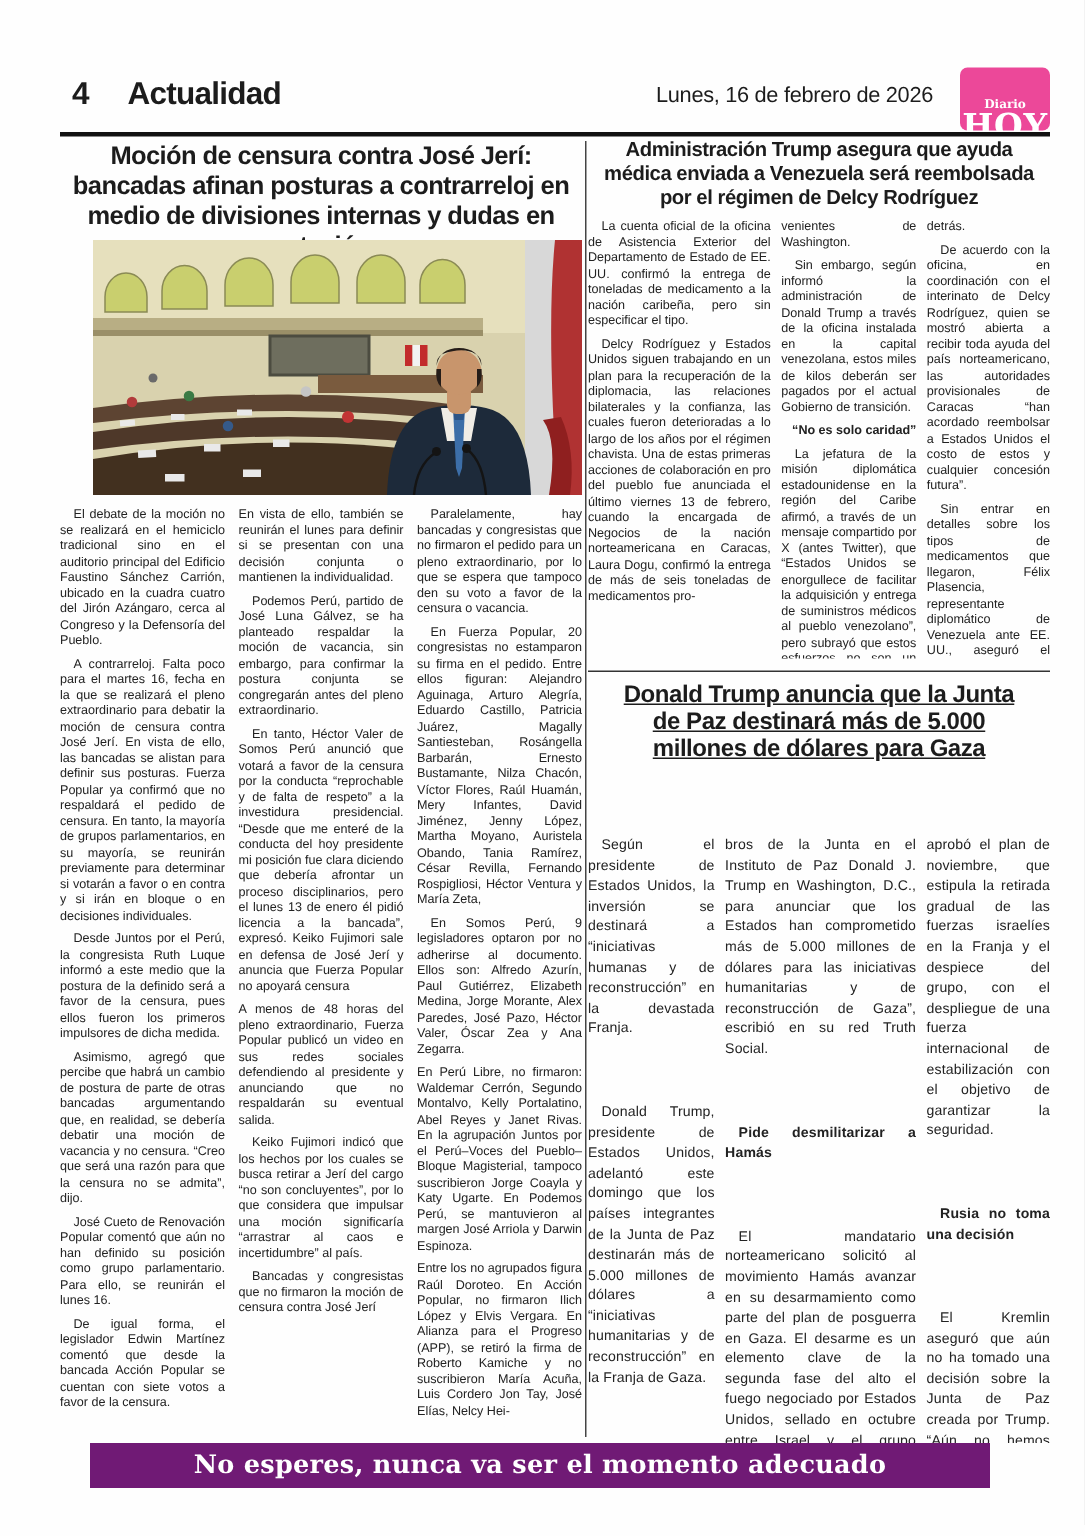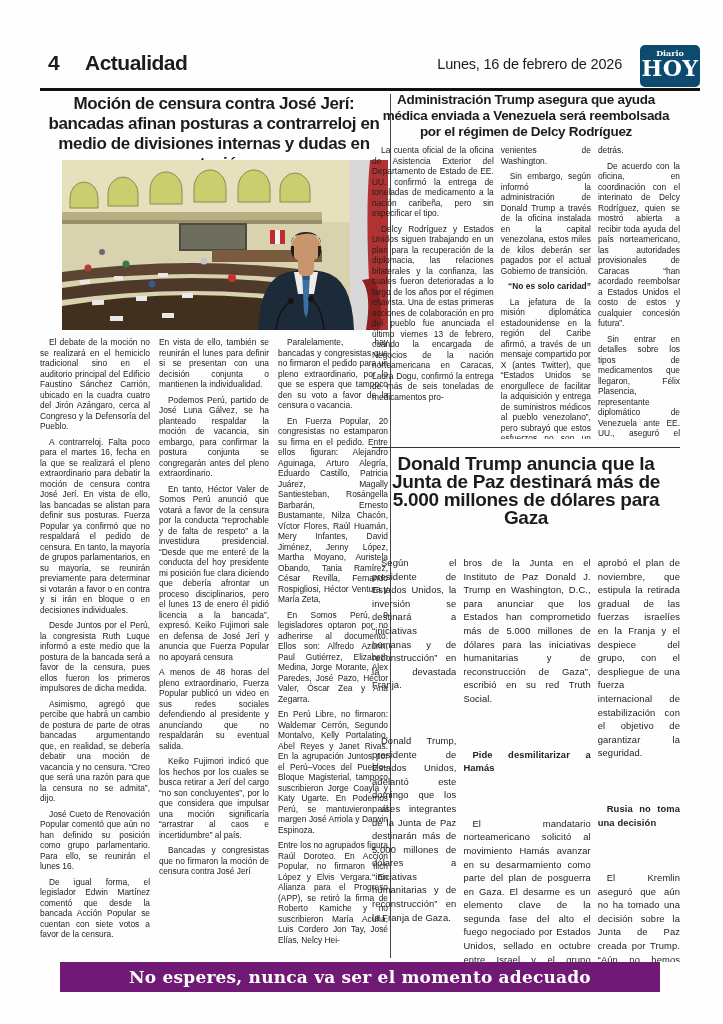--- a/index.html
+++ b/index.html
@@ -7,49 +7,49 @@
   .page{
     position:relative; width:723px; height:1024px; background:#fefefe;
     font-family:"Liberation Sans", sans-serif; color:#1c1c1c; overflow:hidden;
     margin:0 auto;
   }
   
   .masthead{ position:absolute; left:40px; top:48px; width:660px; height:40px; }
   .page-num{ position:absolute; left:8px; top:3px; font-size:21px; font-weight:700; letter-spacing:-0.5px; }
   .section-title{ position:absolute; left:45px; top:3px; font-size:21px; font-weight:700; letter-spacing:-0.5px; }
   .edition-date{ position:absolute; right:78px; top:8px; font-size:14.5px; letter-spacing:-0.2px; }
-  .logo{ position:absolute; right:0; top:-3px; width:60px; height:42px; background:#0c4a6e;
-         border-radius:5px; color:#fff; text-align:center; line-height:1; padding-top:4px; }
+  .logo{ position:absolute; right:0; top:-3px; width:60px; height:42px; background:#ec4899;
+         border-radius:5px; color:#fff; text-align:center; line-height:1; padding-top:20px; }
   .logo .logo-top{ font-size:8px; font-weight:700; font-family:"DejaVu Serif", serif; }
   .logo .logo-main{ font-size:22px; font-weight:700; font-family:"DejaVu Serif", serif; letter-spacing:0.5px; }
   .header-rule{ position:absolute; left:40px; top:88px; width:660px; height:3px; background:#111; }
   .v-divider{ position:absolute; left:390px; top:94px; width:1px; height:864px; background:#444; }
 
   
   .left-article{ position:absolute; left:40px; top:92px; width:348px; }
   .headline-1{ font-size:17px; line-height:20px; font-weight:700; text-align:center;
                letter-spacing:-0.4px; padding:2px 4px 0 4px; }
   .photo-wrap{ position:absolute; left:22px; top:68px; width:326px; height:170px; }
   .photo-wrap svg{ display:block; }
   .body-cols{ position:absolute; top:245px; left:0; width:348px; display:flex; gap:9px; height:620px; overflow:hidden; }
   .body-cols .col{ flex:1 1 0; }
   .col p{ font-size:8.4px; line-height:10.5px; text-align:justify; margin-bottom:5px;
           text-indent:9px; color:#222; }
   .col p.noind{ text-indent:0; }
   .col p.subhead-center{ text-align:right; font-weight:700; text-indent:0; }
   .col p.subhead{ font-weight:700; letter-spacing:1.5px; text-indent:9px; }
 
   
-  .right-col{ position:absolute; left:372px; top:92px; width:308px; }
+  .right-col{ position:absolute; left:392px; top:92px; width:308px; }
   .headline-2{ font-size:13.5px; line-height:16px; font-weight:700; text-align:center;
                letter-spacing:-0.3px; padding:0 2px; }
   .venezuela-cols{ position:absolute; top:53px; left:0; width:308px; display:flex; gap:7px; height:294px; overflow:hidden; }
   .h-rule{ position:absolute; top:355px; left:0; width:308px; height:1px; background:#333; }
-  .headline-3{ position:absolute; top:363px; left:14px; width:280px; font-size:19px; line-height:18px;
-               font-weight:700; text-align:center; letter-spacing:-0.3px; }
+  .headline-3{ position:absolute; top:363px; left:14px; width:280px; font-size:16px; line-height:18px;
+               font-weight:700; text-align:center; letter-spacing:-0.3px;text-decoration:underline; }
   .gaza-cols{ position:absolute; top:422px; left:0; width:308px; display:flex; gap:7px; height:448px; overflow:hidden; }
   .gaza-cols .col p{ font-size:9.4px; line-height:13.6px; letter-spacing:0.1px; margin-bottom:7px;margin-top:42px; }
 
   
   .banner{ position:absolute; left:60px; top:962px; width:600px; height:30px; background:#701a75;
            color:#fff; font-family:"DejaVu Serif", serif; font-weight:700; font-size:17px;
            display:flex; align-items:center; justify-content:center; letter-spacing:0.2px; }
 </style>
 </head>
 <body>
@@ -147,21 +147,21 @@
         </g>
         <circle cx="229" cy="141" r="3" fill="#141414"></circle>
         <circle cx="249" cy="139" r="3" fill="#141414"></circle>
       </svg>
     </figure>
 
     <div class="body-cols">
       <div class="col">
           <p>El debate de la moción no se realizará en el hemiciclo tradicional sino en el auditorio principal del Edificio Faustino Sánchez Carrión, ubicado en la cuadra cuatro del Jirón Azángaro, cerca al Congreso y la Defensoría del Pueblo.</p>
           <p>A contrarreloj. Falta poco para el martes 16, fecha en la que se realizará el pleno extraordinario para debatir la moción de censura contra José Jerí. En vista de ello, las bancadas se alistan para definir sus posturas. Fuerza Popular ya confirmó que no respaldará el pedido de censura. En tanto, la mayoría de grupos parlamentarios, en su mayoría, se reunirán previamente para determinar si votarán a favor o en contra y si irán en bloque o en decisiones individuales.</p>
-          <p>Desde Juntos por el Perú, la congresista Ruth Luque informó a este medio que la postura de la bancada será a favor de la censura, pues ellos fueron los primeros impulsores de dicha medida.</p>
+          <p>Desde Juntos por el Perú, la congresista Ruth Luque informó a este medio que la postura de la definido será a favor de la censura, pues ellos fueron los primeros impulsores de dicha medida.</p>
           <p>Asimismo, agregó que percibe que habrá un cambio de postura de parte de otras bancadas argumentando que, en realidad, se debería debatir una moción de vacancia y no censura. “Creo que será una razón para que la censura no se admita”, dijo.</p>
           <p>José Cueto de Renovación Popular comentó que aún no han definido su posición como grupo parlamentario. Para ello, se reunirán el lunes 16.</p>
           <p>De igual forma, el legislador Edwin Martínez comentó que desde la bancada Acción Popular se cuentan con siete votos a favor de la censura.</p>
         </div>
       <div class="col">
           <p class="noind">En vista de ello, también se reunirán el lunes para definir si se presentan con una decisión conjunta o mantienen la individualidad.</p>
           <p>Podemos Perú, partido de José Luna Gálvez, se ha planteado respaldar la moción de vacancia, sin embargo, para confirmar la postura conjunta se congregarán antes del pleno extraordinario.</p>
           <p>En tanto, Héctor Valer de Somos Perú anunció que votará a favor de la censura por la conducta “reprochable y de falta de respeto” a la investidura presidencial. “Desde que me enteré de la conducta del hoy presidente mi posición fue clara diciendo que debería afrontar un proceso disciplinarios, pero el lunes 13 de enero él pidió licencia a la bancada”, expresó. Keiko Fujimori sale en defensa de José Jerí y anuncia que Fuerza Popular no apoyará censura</p>
           <p class="noind">A menos de 48 horas del pleno extraordinario, Fuerza Popular publicó un video en sus redes sociales defendiendo al presidente y anunciando que no respaldarán su eventual salida.</p>
           <p>Keiko Fujimori indicó que los hechos por los cuales se busca retirar a Jerí del cargo “no son concluyentes”, por lo que considera que impulsar una moción significaría “arrastrar al caos e incertidumbre” al país.</p>

